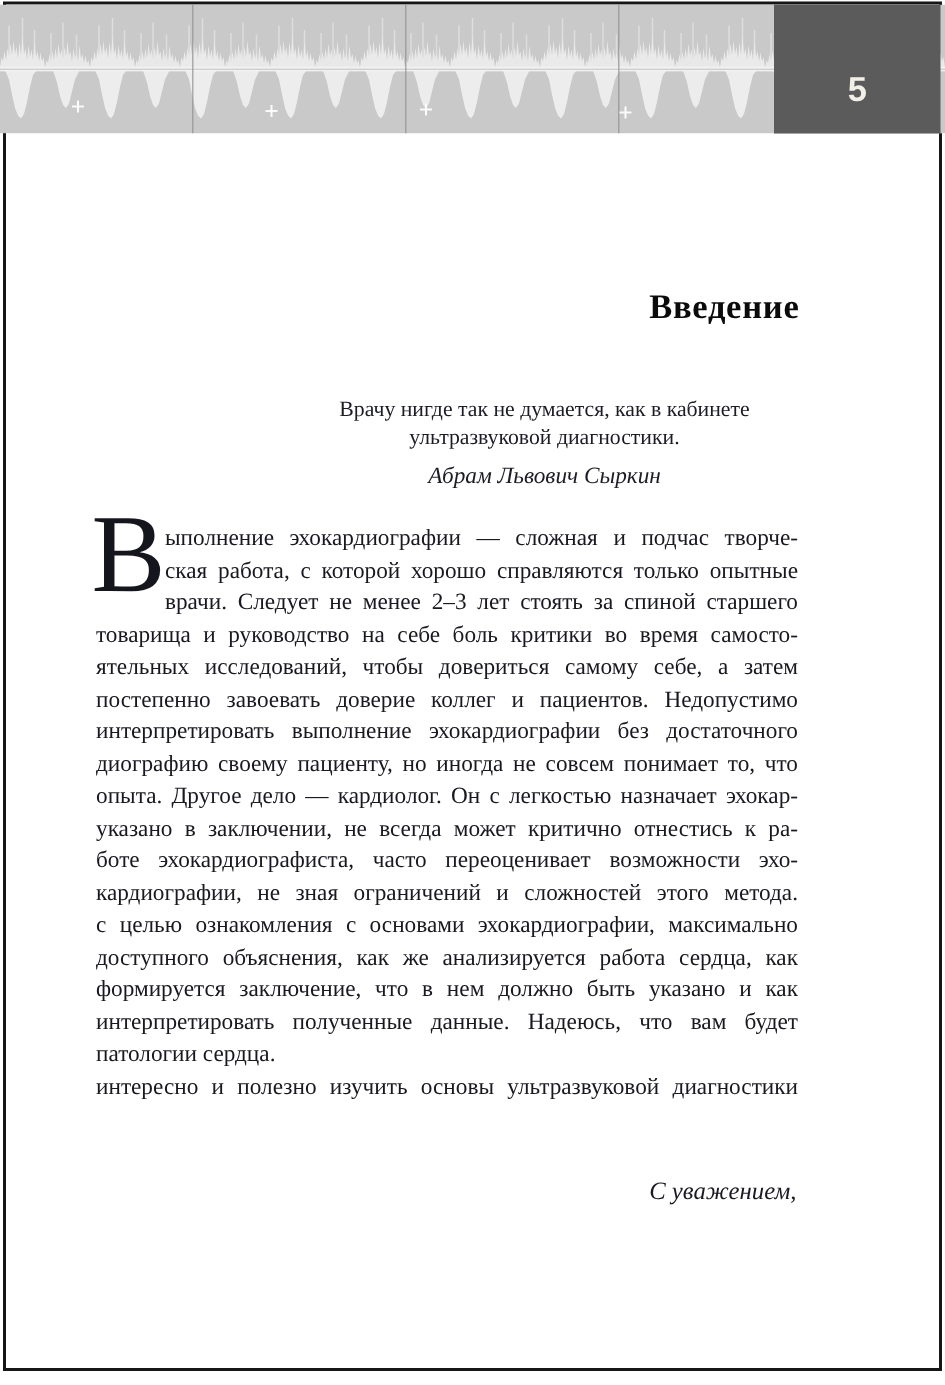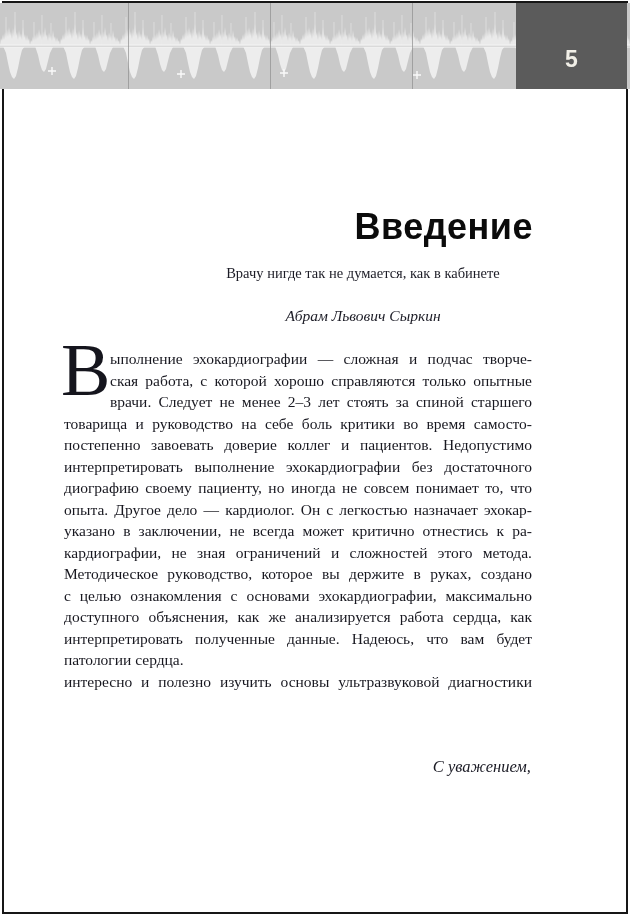--- a/index.html
+++ b/index.html
@@ -19,47 +19,47 @@
   .pagenum-box {
     position:absolute; left:516px; top:3px; width:111px; height:86px;
     background:#5b5b5b;
     display:flex; align-items:center; justify-content:center;
     padding-top:26px; box-sizing:border-box;
     font-family:"Liberation Sans", sans-serif;
     font-weight:bold; font-size:23px; color:#f1efe7;
   }
   
   .title {
-    position:absolute; top:206px; right:97px;
-    font-family:Liberation Sans, sans-serif;
-    font-weight:bold; font-size:36px; color:#0b0b0b;
+    position:absolute; top:192px; right:97px;
+    font-family:Liberation Serif, serif;
+    font-weight:bold; font-size:23px; color:#0b0b0b;
     letter-spacing:0.5px;
   }
   .epigraph {
     position:absolute; top:264px; right:97px; width:340px;
     text-align:center; font-size:14.5px; line-height:18.5px; color:#1c1c26;
   }
   .epigraph .attribution {
-    margin-top:24px; font-style:italic; font-size:15.5px;
+    margin-top:8px; font-style:italic; font-size:15.5px;
   }
   
   .body-text {
     position:absolute; left:64px; top:348px; width:468px;
     font-size:15.5px; line-height:21.5px; color:#181820;
   }
   .dropcap {
     position:absolute; left:-3px; top:-15px;
     font-size:74px; line-height:74px; color:#15151d;
   }
   .ln { text-align:justify; text-align-last:justify; }
   .ln.indent { padding-left:46px; }
   .ln.final { text-align-last:left; }
   
   .signature {
-    position:absolute; top:756px; right:99px; width:380px;
+    position:absolute; top:783px; right:99px; width:380px;
     text-align:right; font-style:italic; font-size:16.5px; line-height:22px;
     color:#1a1a24;
   }
 </style>
 </head>
 <body>
 
 <div class="page">
 
   <div class="page-border"></div>
@@ -115,38 +115,41 @@
   </div>
 
   <div class="pagenum-box">
     <span>5</span>
   </div>
 
   <h1 class="title" style="margin:0">Введение</h1>
 
   <div class="epigraph">
     <div>Врачу нигде так не думается, как в кабинете</div>
+    <div>ультразвуковой диагностики.</div>
     <div class="attribution">Абрам Львович Сыркин</div>
   </div>
 
   <div class="body-text">
     <div class="dropcap">В</div>
     <div class="ln indent">ыполнение эхокардиографии — сложная и подчас творче-</div>
     <div class="ln indent">ская работа, с которой хорошо справляются только опытные</div>
     <div class="ln indent">врачи. Следует не менее 2–3 лет стоять за спиной старшего</div>
     <div class="ln">товарища и руководство на себе боль критики во время самосто-</div>
+    <div class="ln">ятельных исследований, чтобы довериться самому себе, а затем</div>
     <div class="ln">постепенно завоевать доверие коллег и пациентов. Недопустимо</div>
     <div class="ln">интерпретировать выполнение эхокардиографии без достаточного</div>
     <div class="ln">диографию своему пациенту, но иногда не совсем понимает то, что</div>
     <div class="ln">опыта. Другое дело — кардиолог. Он с легкостью назначает эхокар-</div>
     <div class="ln">указано в заключении, не всегда может критично отнестись к ра-</div>
+    <div class="ln">боте эхокардиографиста, часто переоценивает возможности эхо-</div>
     <div class="ln">кардиографии, не зная ограничений и сложностей этого метода.</div>
-    <div class="ln">Методическое руководство, которое вы держите в руках, создано</div>
     <div class="ln">с целью ознакомления с основами эхокардиографии, максимально</div>
     <div class="ln">доступного объяснения, как же анализируется работа сердца, как</div>
+    <div class="ln">формируется заключение, что в нем должно быть указано и как</div>
     <div class="ln">интерпретировать полученные данные. Надеюсь, что вам будет</div>
     <div class="ln final">патологии сердца.</div>
     <div class="ln">интересно и полезно изучить основы ультразвуковой диагностики</div>
   </div>
 
   <div class="signature">
     <div>С уважением,</div>
   </div>
 
 </div>

